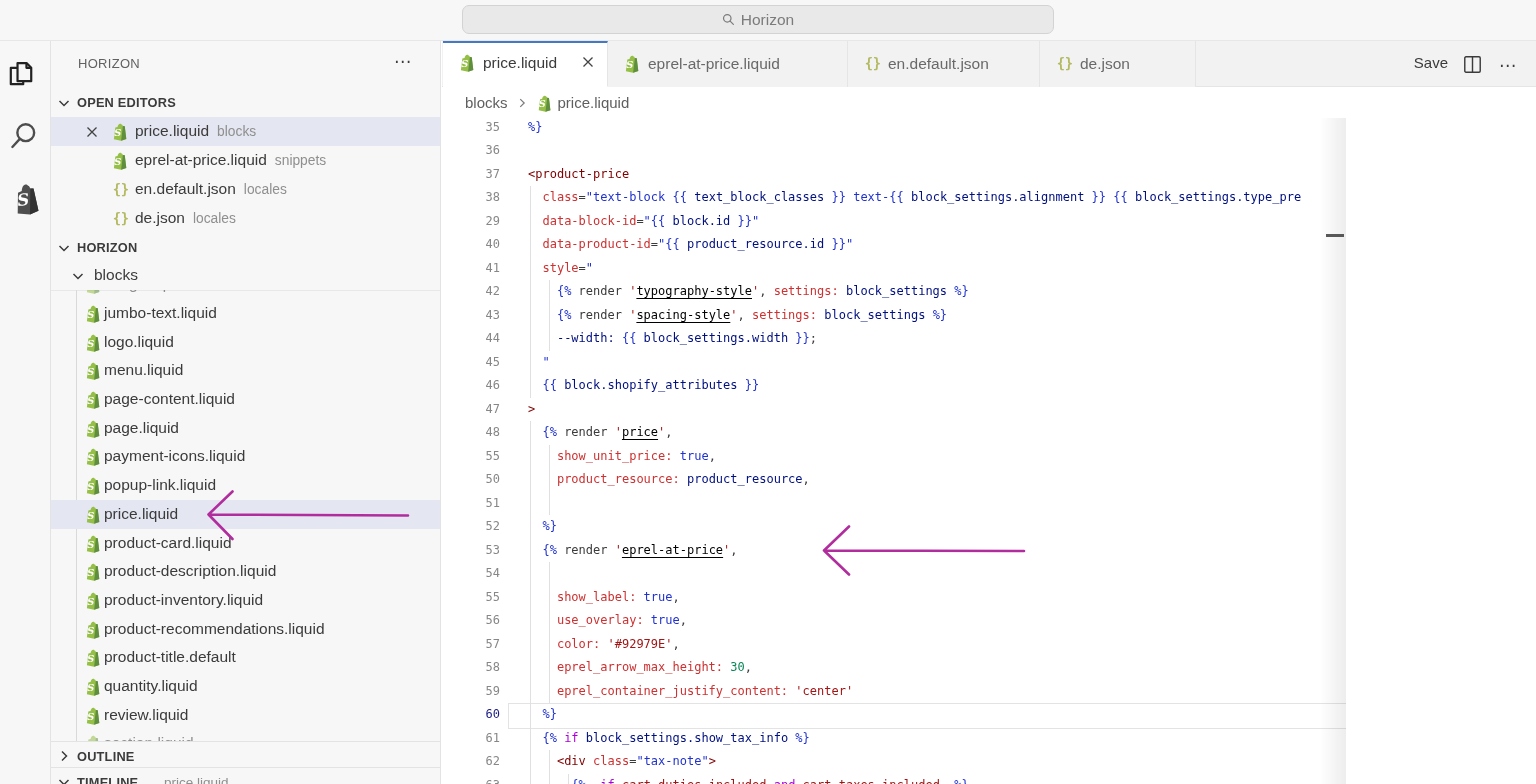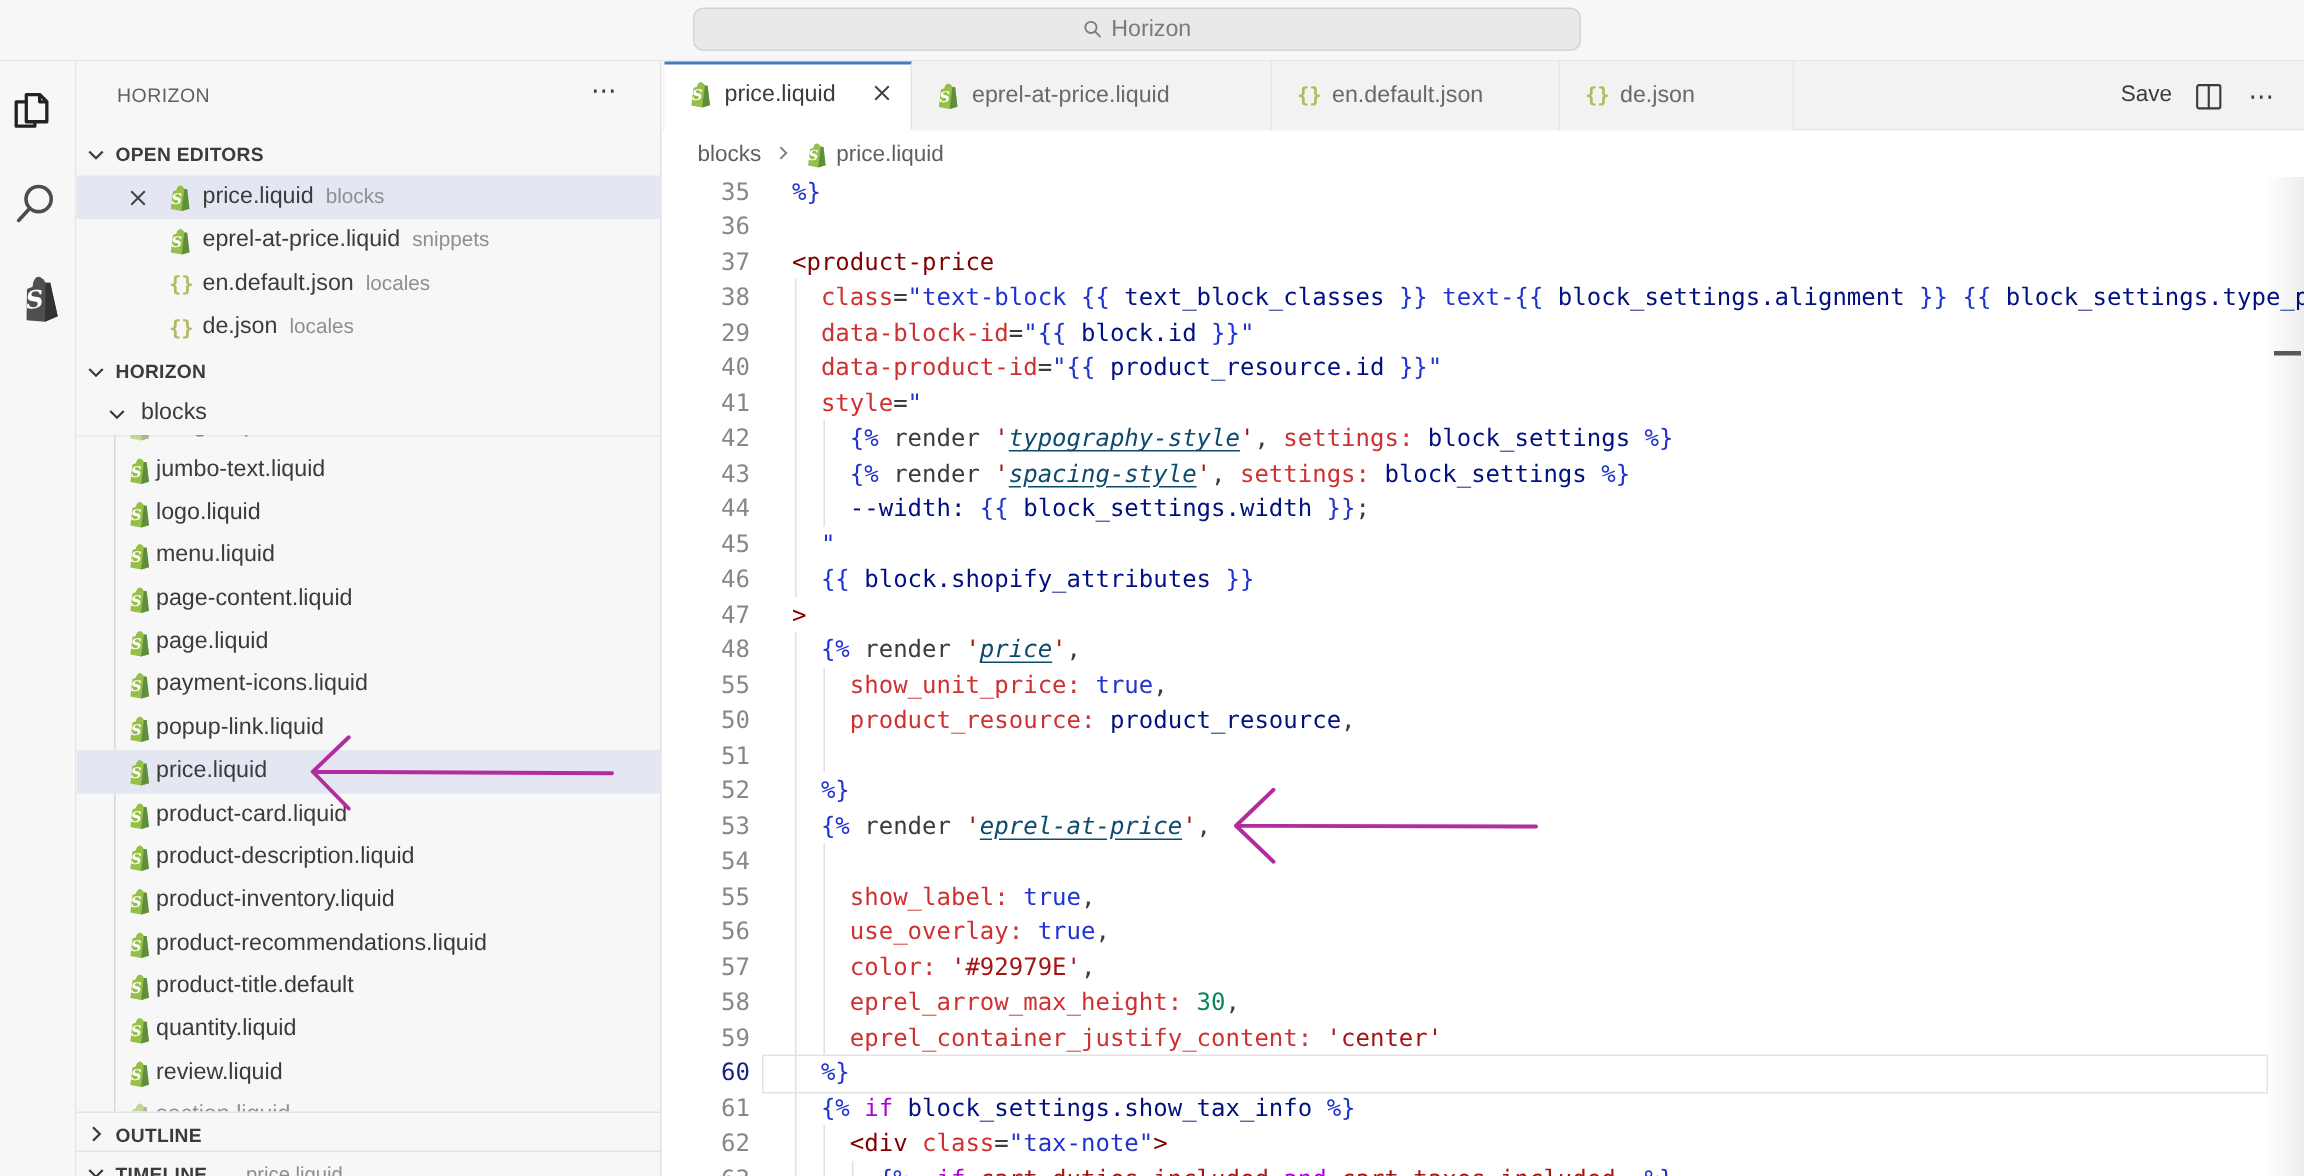--- a/index.html
+++ b/index.html
@@ -45,37 +45,37 @@
   .editor-actions { position:absolute; top:0; right:0; height:46px; }
   .save-label { position:absolute; right:88px; top:12.5px; font-size:15px; color:#3b3b3b; }
   .split-icon { position:absolute; right:54px; top:14px; }
   .more-icon { position:absolute; right:19px; top:14px; font-size:17px; color:#3b3b3b; letter-spacing:1px; }
 
   .breadcrumbs { position:absolute; left:442px; top:87px; width:1094px; height:31px; background:#fff; display:flex; align-items:center; font-size:15px; color:#5f5f5f; }
   .breadcrumbs .bc-first { margin-left:23px; }
   .breadcrumbs .bc-sep { margin:0 7px; color:#7a7a7a; }
   .breadcrumbs .ficon { width:16px; height:16px; margin-right:6px; display:flex; }
 
-  .code { position:absolute; left:442px; top:118px; width:1094px; height:666px; background:#fff; overflow:hidden; font-family:"DejaVu Sans Mono",monospace; font-size:16px; }
+  .code { position:absolute; left:442px; top:118px; width:904px; height:666px; background:#fff; overflow:hidden; font-family:"DejaVu Sans Mono",monospace; font-size:12px; }
   .cline { position:absolute; left:0; width:1094px; height:23.5px; line-height:23.5px; white-space:pre; }
   .cline .num { position:absolute; left:0; width:58px; text-align:right; color:#878787; }
   .cline .num.cur { color:#1c1e85; }
   .cline .txt { position:absolute; left:86px; top:0; }
   .ig { position:absolute; width:1px; background:#e0e0e0; }
   .curline-box { position:absolute; left:66px; width:1004px; height:26px; border:1.5px solid #e3e3e3; }
   .scroll-strip { position:absolute; right:0; top:0; width:26px; height:666px; background:linear-gradient(to right, rgba(0,0,0,0) 0%, rgba(0,0,0,0.05) 70%, rgba(0,0,0,0.07) 100%); }
   .scroll-dash { position:absolute; right:2px; top:116px; width:18px; height:3px; background:#585858; }
 
   
   .tk-p { color:#3b3b3b; }
   .tk-b { color:#2133cf; }
   .tk-n { color:#001080; }
   .tk-r { color:#cd3131; }
   .tk-s { color:#a31515; }
-  .tk-u { color:#0c4a6e; text-decoration:underline; text-underline-offset:3px;font-style:italic; }
+  .tk-u { color:#000000; text-decoration:underline; text-underline-offset:3px; }
   .tk-m { color:#800000; }
   .tk-k { color:#af00db; }
   .tk-g { color:#098658; }
 
   .overlay-svg { position:absolute; left:0; top:0; width:1536px; height:784px; pointer-events:none; }
 </style>
 </head>
 <body>
 
 <div class="titlebar">

